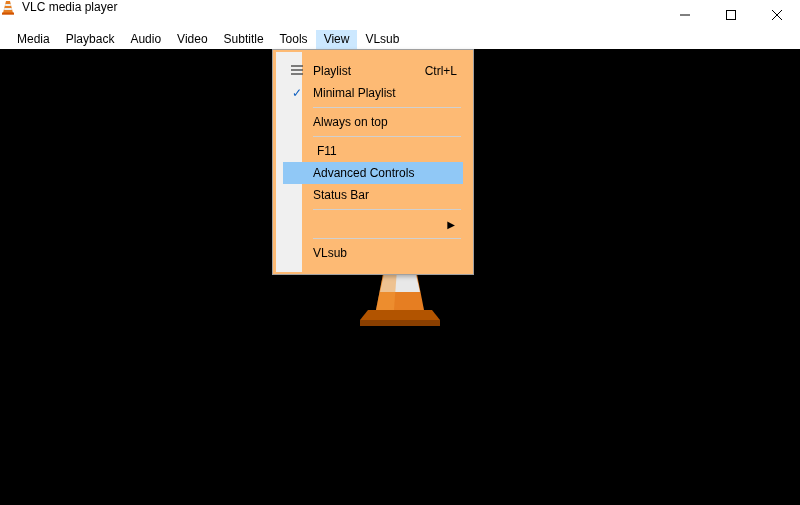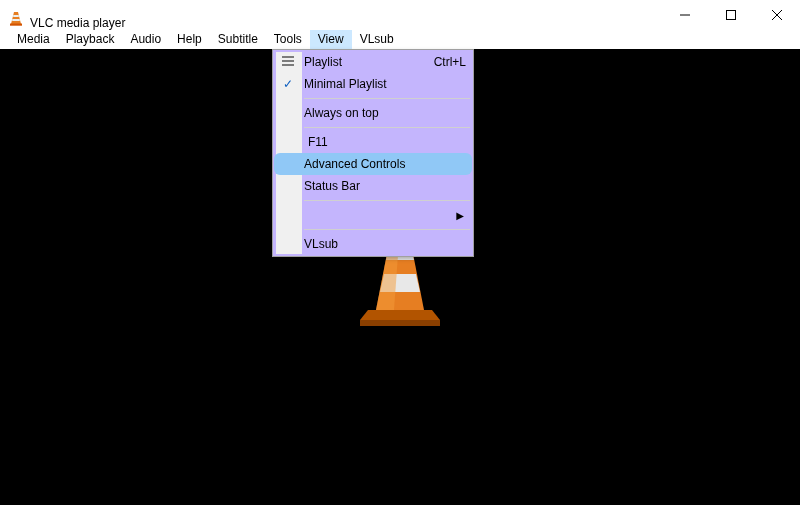--- a/index.html
+++ b/index.html
@@ -1,40 +1,40 @@
 <!DOCTYPE html>
 <html><head>
   <meta charset="utf-8">
   <style>
     * { box-sizing: border-box; margin: 0; padding: 0; }
     html, body { width: 800px; height: 505px; overflow: hidden; font-family: "Segoe UI", Tahoma, sans-serif; font-size: 12px; background: #fff; }
 
     
-    .titlebar { height: 30px; background: #fff; display: flex; align-items: flex-end; padding-left: 8px; position: relative; }
+    .titlebar { height: 30px; background: #fff; display: flex; align-items: flex-start; position: relative; }
     .titlebar .title { margin-left: 6px; color: #000; font-size: 12px; }
     .win-controls { position: absolute; right: 0; top: 0; height: 30px; display: flex; }
     .win-btn { width: 46px; height: 30px; display: flex; align-items: center; justify-content: center; }
     .win-btn svg { display: block; }
 
     
     .menubar { height: 19px; background: #fff; display: flex; align-items: center; padding: 0 9px; border-bottom: 0; }
     .menu-item { padding: 2px 8px; color: #000; font-size: 12px; line-height: 15px; }
     .menu-item.open { background: #cce8ff; }
 
     
     .video-area { position: relative; width: 800px; height: 456px; background: #000; }
 
     
     .cone-wrap { position: absolute; left: 50%; top: 50%; transform: translate(-50%, -50%); width: 92px; height: 110px; }
 
     
-    .dropdown { position: absolute; left: 272px; top: 0; width: 202px; background: #c4b5fd; border: 1px solid #a0a0a0; box-shadow: 2px 2px 4px rgba(0,0,0,0.25); padding: 1px; }
+    .dropdown { position: absolute; left: 272px; top: 0; width: 202px; background: #fdba74; border: 1px solid #a0a0a0; box-shadow: 2px 2px 4px rgba(0,0,0,0.25); padding: 10px; }
     .gutter { position: absolute; left: 3px; top: 2px; bottom: 2px; width: 26px; background: #f0f0f0; }
     .dd-item { position: relative; height: 22px; display: flex; align-items: center; padding-left: 30px; padding-right: 6px; color: #000; }
-    .dd-item.highlighted { background: #90c8f6; border-radius: 6px; }
+    .dd-item.highlighted { background: #90c8f6; }
     .dd-item .label { flex: 1; font-size: 12px; }
     .dd-item .shortcut { font-size: 12px; color: #000; margin-left: 4px; }
     .dd-item .check { position: absolute; left: 6px; width: 16px; text-align: center; color: #1060c0; font-size: 12px; }
     .dd-item .bullets { position: absolute; left: 6px; width: 16px; text-align: center; }
     .dd-item .submenu-arrow { position: absolute; right: 8px; font-size: 10px; }
     .dd-sep { height: 1px; background: #d0d0d0; margin: 3px 2px 3px 30px; }
   </style>
 </head>
 <body>
 
@@ -65,21 +65,21 @@
           <line x1="10" y1="0" x2="0" y2="10" stroke="#000" stroke-width="1"></line>
         </svg>
     </div>
   </div>
 </div>
 
 <div class="menubar">
   <span class="menu-item">Media</span>
   <span class="menu-item">Playback</span>
   <span class="menu-item">Audio</span>
-  <span class="menu-item">Help</span>
+  <span class="menu-item">Video</span>
   <span class="menu-item">Subtitle</span>
   <span class="menu-item">Tools</span>
   <span class="menu-item open">View</span>
   <span class="menu-item">VLsub</span>
 </div>
 
 <div class="video-area">
   <div class="cone-wrap">
     <svg width="92" height="110" viewBox="0 0 92 110">
 

